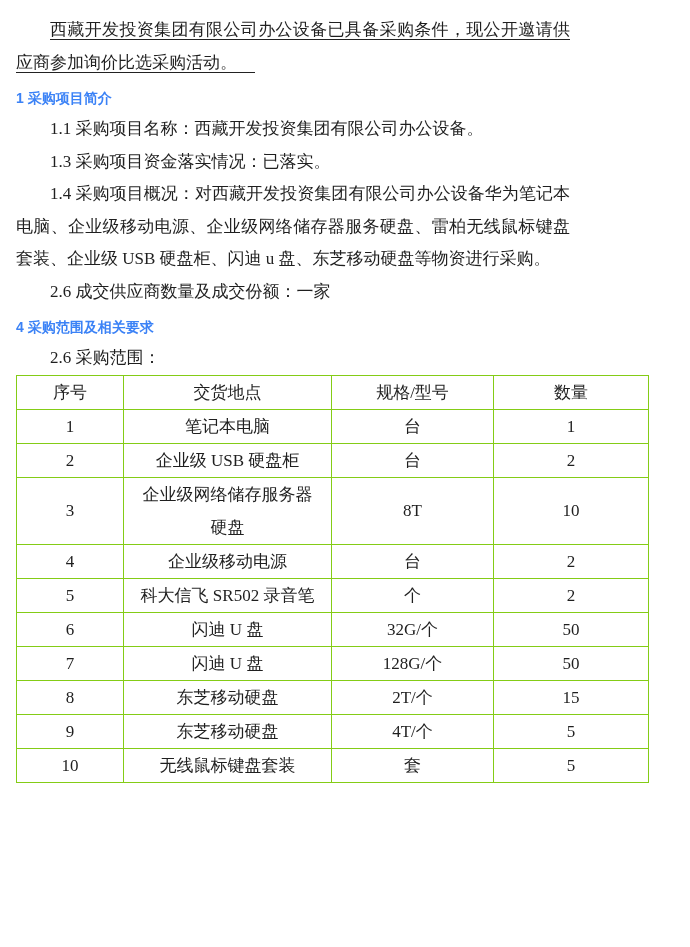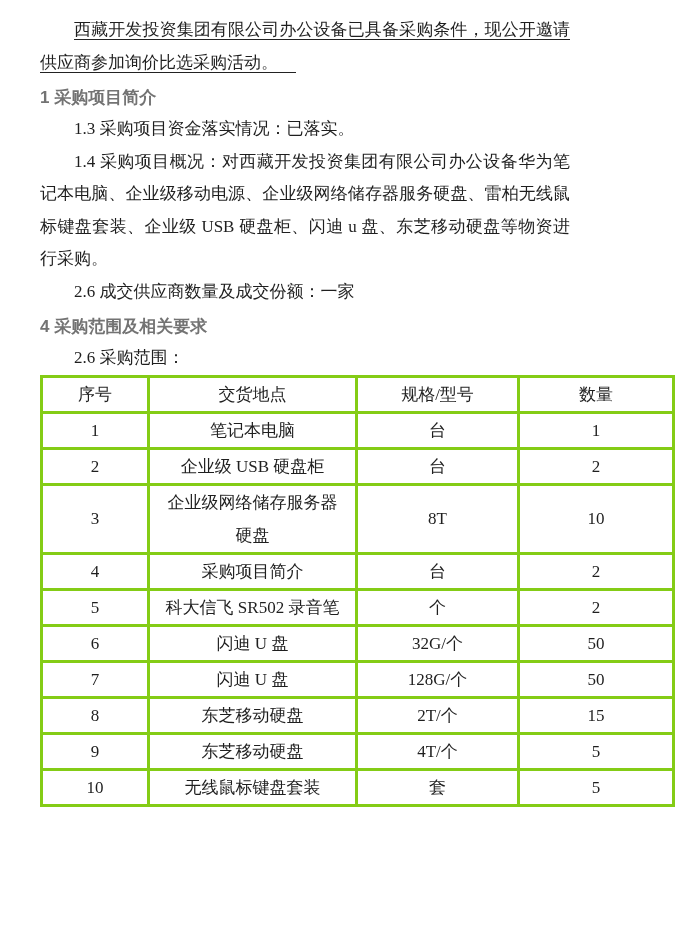--- a/index.html
+++ b/index.html
@@ -8,69 +8,70 @@
     height: 947px;
     overflow: hidden;
     background: #ffffff;
     color: #1f1f1f;
     font-family: "Liberation Serif", "DejaVu Serif", serif;
   }
   .page {
     box-sizing: border-box;
     width: 606px;
     height: 947px;
-    padding: 14px 36px 0 40px;
+    padding: 14px 36px 0 16px;
   }
   p.para {
     margin: 0;
     font-size: 17px;
     line-height: 32.5px;
     text-align: justify;
   }
   p.indent { text-indent: 2em; }
   .underlined {
     border-bottom: 1px solid #222;
     padding-right: 18px;
   }
   h2.heading {
     margin: 6px 0 2px 0;
     font-family: "Liberation Sans", "DejaVu Sans", sans-serif;
     font-weight: bold;
-    font-size: 17px;
+    font-size: 14px;
     line-height: 26px;
-    color: #737373;
+    color: #3b82f6;
   }
   table.scope-table {
     border-collapse: collapse;
     table-layout: fixed;
     width: 632px;
     margin: 0;
   }
   table.scope-table td {
-    border: 3px solid #84cc16;
+    border: 1px solid #84cc16;
     text-align: center;
     vertical-align: middle;
     font-size: 17px;
     line-height: 33px;
     height: 33px;
     padding: 0 4px;
     overflow: hidden;
   }
   td.c-name { white-space: pre-line; }
   .bottom-items p.para { line-height: 31.8px; }
 </style>
 </head>
 <body>
 
 <div class="page">
 
   <p class="para indent"><span class="underlined">西藏开发投资集团有限公司办公设备已具备采购条件，现公开邀请供应商参加询价比选采购活动。</span></p>
 
   <h2 class="heading">1 采购项目简介</h2>
 
+  <p class="para indent">1.1 采购项目名称：西藏开发投资集团有限公司办公设备。</p>
   <p class="para indent">1.3 采购项目资金落实情况：已落实。</p>
   <p class="para indent">1.4 采购项目概况：对西藏开发投资集团有限公司办公设备华为笔记本电脑、企业级移动电源、企业级网络储存器服务硬盘、雷柏无线鼠标键盘套装、企业级 USB 硬盘柜、闪迪 u 盘、东芝移动硬盘等物资进行采购。</p>
   <p class="para indent">2.6 成交供应商数量及成交份额：一家</p>
 
   <h2 class="heading">4 采购范围及相关要求</h2>
 
   <p class="para indent">2.6 采购范围：</p>
 
   <table class="scope-table">
     <colgroup>
@@ -100,21 +101,21 @@
       </tr>
       <tr>
         <td>3</td>
         <td class="c-name">企业级网络储存服务器
 硬盘</td>
         <td>8T</td>
         <td>10</td>
       </tr>
       <tr>
         <td>4</td>
-        <td class="c-name">采购项目简介</td>
+        <td class="c-name">企业级移动电源</td>
         <td>台</td>
         <td>2</td>
       </tr>
       <tr>
         <td>5</td>
         <td class="c-name">科大信飞 SR502 录音笔</td>
         <td>个</td>
         <td>2</td>
       </tr>
       <tr>

